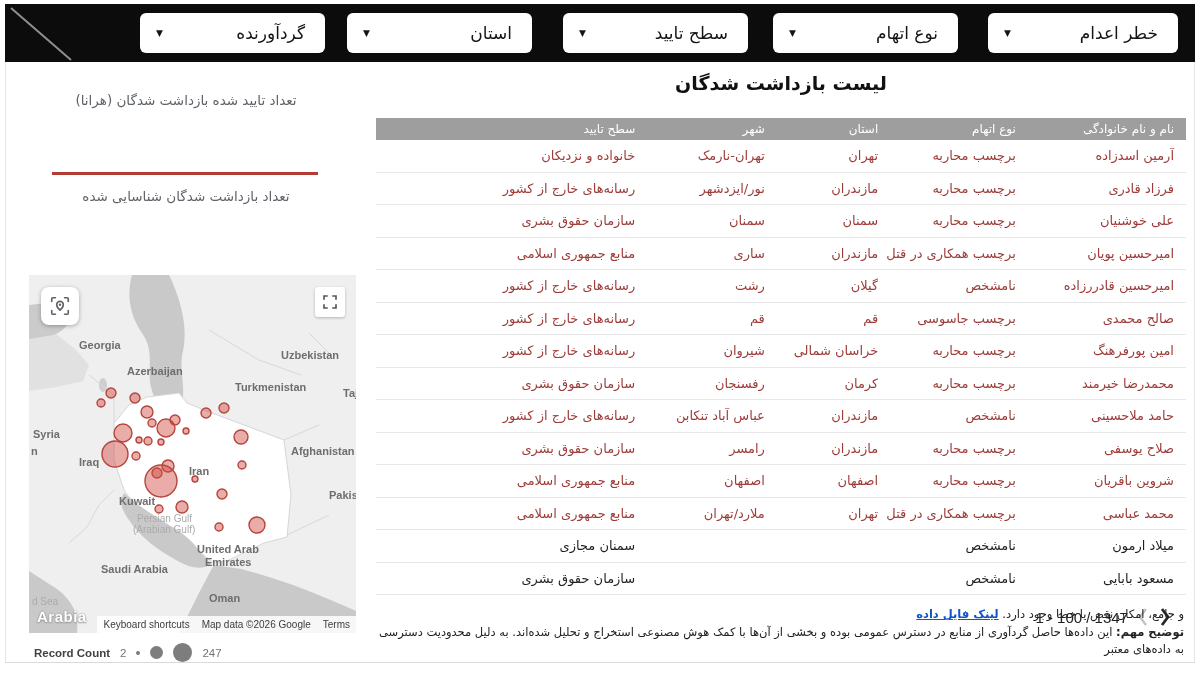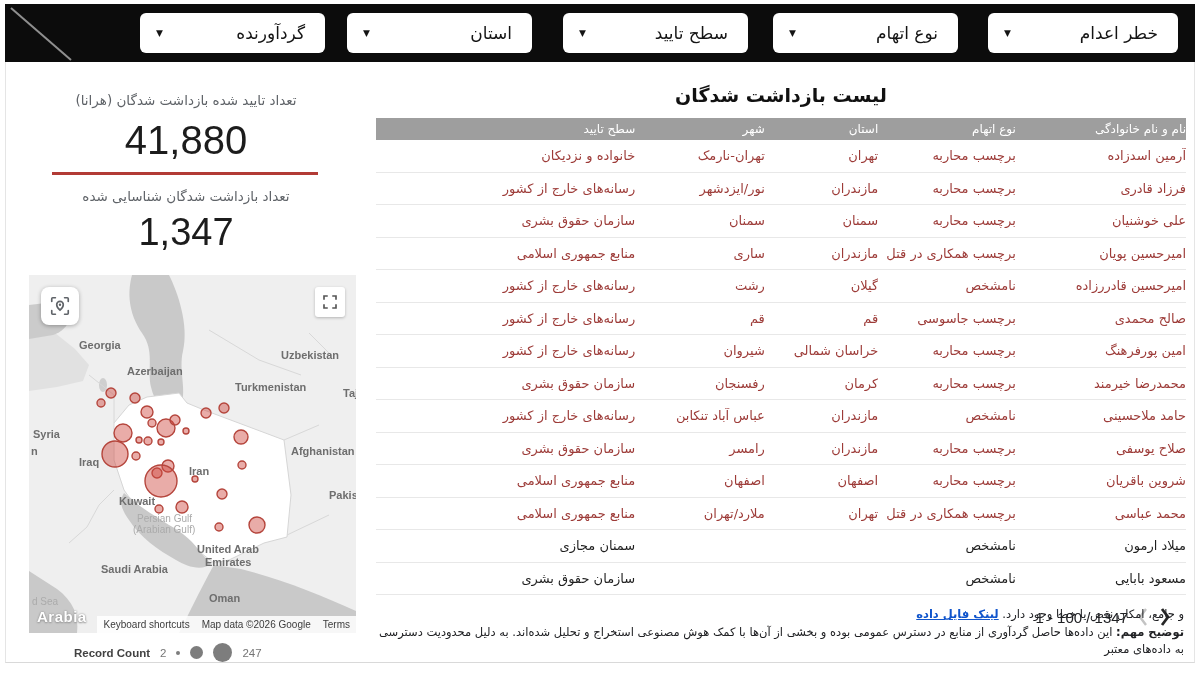--- a/index.html
+++ b/index.html
@@ -42,39 +42,39 @@
   .fs-btn{position:absolute;right:11px;top:12px;width:30px;height:30px;background:#fff;border-radius:3px;
           box-shadow:0 1px 3px rgba(0,0,0,.25);display:flex;align-items:center;justify-content:center;cursor:pointer;}
   .glogo{position:absolute;left:8px;bottom:8px;font-family:"Liberation Sans",sans-serif;font-weight:bold;
          font-size:15px;color:#fff;letter-spacing:.5px;text-shadow:0 0 2px #8a8a8a,0 1px 2px #9a9a9a;}
   .attrib{position:absolute;right:0;bottom:0;display:flex;font-size:10px;color:#3c3c3c;
           font-family:"Liberation Sans",sans-serif;}
   .attrib span{background:rgba(255,255,255,.85);padding:3px 6px;white-space:nowrap;margin-top:6px;}
 
   
   .legend{position:absolute;left:28px;top:581px;display:flex;align-items:center;gap:10px;
-          font-family:"Liberation Sans",sans-serif;margin-left:40px;}
+          font-family:"Liberation Sans",sans-serif;}
   .legend .ltitle{font-size:11.5px;font-weight:bold;color:#424242;}
   .legend .lnum{font-size:11.5px;color:#757575;}
   .lc{background:#7d7d7d;border-radius:50%;display:inline-block;}
   .lc1{width:4px;height:4px;}
   .lc2{width:13px;height:13px;}
   .lc3{width:19px;height:19px;}
 
   
   .rightcol{position:absolute;left:362px;top:0;right:0;bottom:0;}
-  .tbl-title{position:absolute;top:22px;left:0;right:0;text-align:center;direction:rtl;
+  .tbl-title{position:absolute;top:10px;left:0;right:0;text-align:center;direction:rtl;
              font-size:19px;font-weight:bold;color:#111;}
   .tbl{position:absolute;left:8px;right:8px;top:56px;direction:rtl;}
   .thead{display:flex;background:#9e9e9e;color:#fff;height:22px;align-items:center;font-size:12px;}
   .trow{display:flex;height:32.5px;align-items:center;font-size:13px;border-bottom:1px solid #e8e8e8;
         box-sizing:border-box;color:#1f1f1f;background:#fff;}
   .trow.risk{color:#9d3b38;}
   .cell{box-sizing:border-box;text-align:right;padding-left:14px;white-space:nowrap;overflow:hidden;}
-  .c0{width:21%;}
+  .c0{width:21%;padding-right:12px;}
   .c1{width:17%;}
   .c2{width:14%;}
   .c3{width:16%;}
   .c4{width:32%;padding-left:24px;}
 
   
   .pager{position:absolute;right:22px;top:544px;display:flex;direction:ltr;align-items:center;gap:8px;
          font-family:"Liberation Sans",sans-serif;font-size:15px;color:#202124;}
   .pager .chev{cursor:pointer;display:flex;align-items:center;}
 
@@ -112,24 +112,22 @@
       <div class="pill" style="left: 135px; width: 185px;">
         <span class="pill-label">گردآورنده</span>
         <span class="caret">▼</span>
       </div>
     </div>
 
   <div class="frame">
 
     <div class="leftcol">
       <div class="stat-label l1">تعداد تایید شده بازداشت شدگان (هرانا)</div>
-      <div class="stat-value v1">41,880</div>
       <div class="divider"></div>
       <div class="stat-label l2">تعداد بازداشت شدگان شناسایی شده</div>
-      <div class="stat-value v2">1,347</div>
 
       <div class="map">
         <svg class="geo" id="mapsvg" width="327" height="358" viewBox="0 0 327 358">
 
           <rect x="0" y="0" width="327" height="358" fill="#efefef"></rect>
 
           <path d="M0,62 L26,58 L46,74 L60,90 L54,106 L28,112 L0,116 Z" fill="#e1e1e1"></path>
 
           <path d="M0,30 L34,26 C46,36 42,54 24,60 L0,64 Z" fill="#cbcbcb"></path>
 

